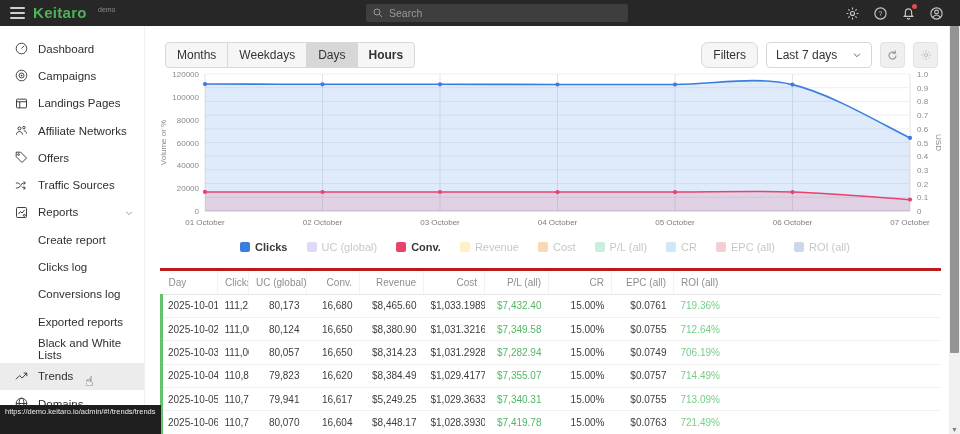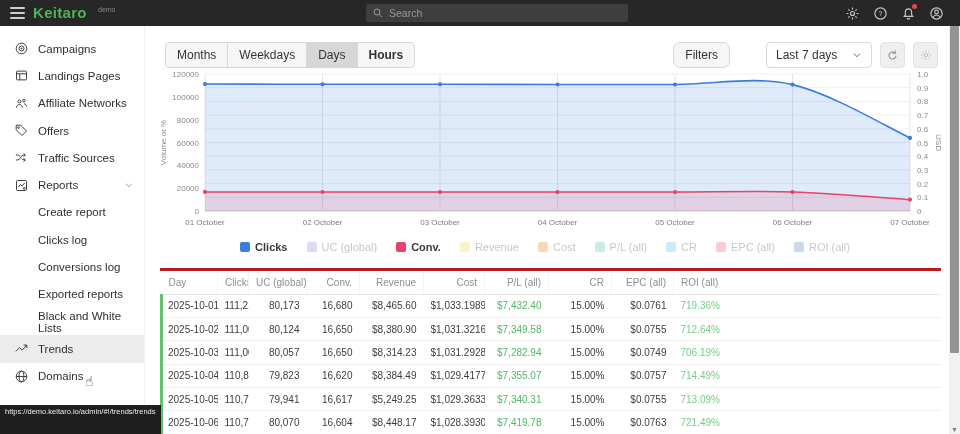--- a/index.html
+++ b/index.html
@@ -32,21 +32,21 @@
   .cursor-hand { position:absolute; left:85px; top:373px; font-size:14px; color:#2b2b2b; z-index:40;
                  font-family:"DejaVu Sans",sans-serif; text-shadow:0 0 2px #fff, 0 0 2px #fff; }
 
   
   .tabs { position:absolute; left:165px; top:42px; display:flex; border:1px solid #d8d8d8; border-radius:4px; overflow:hidden; background:#f6f6f6; }
   .tab { padding:5px 11px; font-size:12px; color:#333; border-right:1px solid #d8d8d8; cursor:pointer; line-height:14px; }
   .tab:last-child { border-right:none;font-weight:bold; }
   .tab.active { background:#d7d7d7; }
   .controls { position:absolute; right:22px; top:42px; display:flex; gap:8px; align-items:center; }
   .btn { padding:5px 11px; font-size:12px; color:#333; background:#f6f6f6; border:1px solid #d8d8d8; border-radius:7px; cursor:pointer; line-height:14px; }
-  .select { width:106px; height:26px; background:#fff; border:1px solid #d8d8d8; border-radius:4px; display:flex; align-items:center; justify-content:space-between; padding:0 9px; font-size:12px; color:#333; cursor:pointer;margin-left:28px; }
+  .select { width:106px; height:26px; background:#fff; border:1px solid #d8d8d8; border-radius:4px; display:flex; align-items:center; justify-content:space-between; padding:0 9px; font-size:12px; color:#333; cursor:pointer; }
   .icon-btn { width:25px; height:26px; background:#efefef; border:1px solid #e2e2e2; border-radius:4px; display:flex; align-items:center; justify-content:center; cursor:pointer; }
 
   
   #chart { position:absolute; left:150px; top:66px; width:792px; height:172px; }
 
   
   .legend { position:absolute; left:150px; top:241px; width:790px; display:flex; justify-content:center; gap:19px; }
   .lg-item { display:flex; align-items:center; gap:5px; font-size:11px; color:#3a3a3a; font-weight:bold; cursor:pointer; }
   .lg-item.muted { color:#c7c7c7; font-weight:normal; }
   .lg-sw { width:10px; height:10px; border-radius:2px; }
@@ -112,20 +112,29 @@
       <svg width="15" height="15" viewBox="0 0 24 24" fill="none" stroke="#c9c9c9" stroke-width="1.8">
           <circle cx="12" cy="12" r="9"></circle>
           <circle cx="12" cy="9.5" r="3"></circle>
           <path d="M6.2 18.2c1.4-2.6 3.4-3.7 5.8-3.7s4.4 1.1 5.8 3.7"></path>
         </svg>
     </div>
   </div>
 </div>
 
 <div class="sidebar" id="sidebar">
+    <div class="side-item">
+      <span class="s-ic">
+        <svg width="15" height="15" viewBox="0 0 24 24" fill="none" stroke="#333" stroke-width="1.5">
+          <circle cx="12" cy="12" r="8.5"></circle>
+          <path d="M12 12l4.2-4.2"></path>
+        </svg>
+      </span>
+      <span>Dashboard</span>
+    </div>
     <div class="side-item">
       <span class="s-ic">
         <svg width="15" height="15" viewBox="0 0 24 24" fill="none" stroke="#333" stroke-width="1.5">
           <circle cx="12" cy="12" r="8.5"></circle>
           <circle cx="12" cy="12" r="4"></circle>
           <circle cx="12" cy="12" r="0.8" fill="#333"></circle>
         </svg>
       </span>
       <span>Campaigns</span>
     </div>

